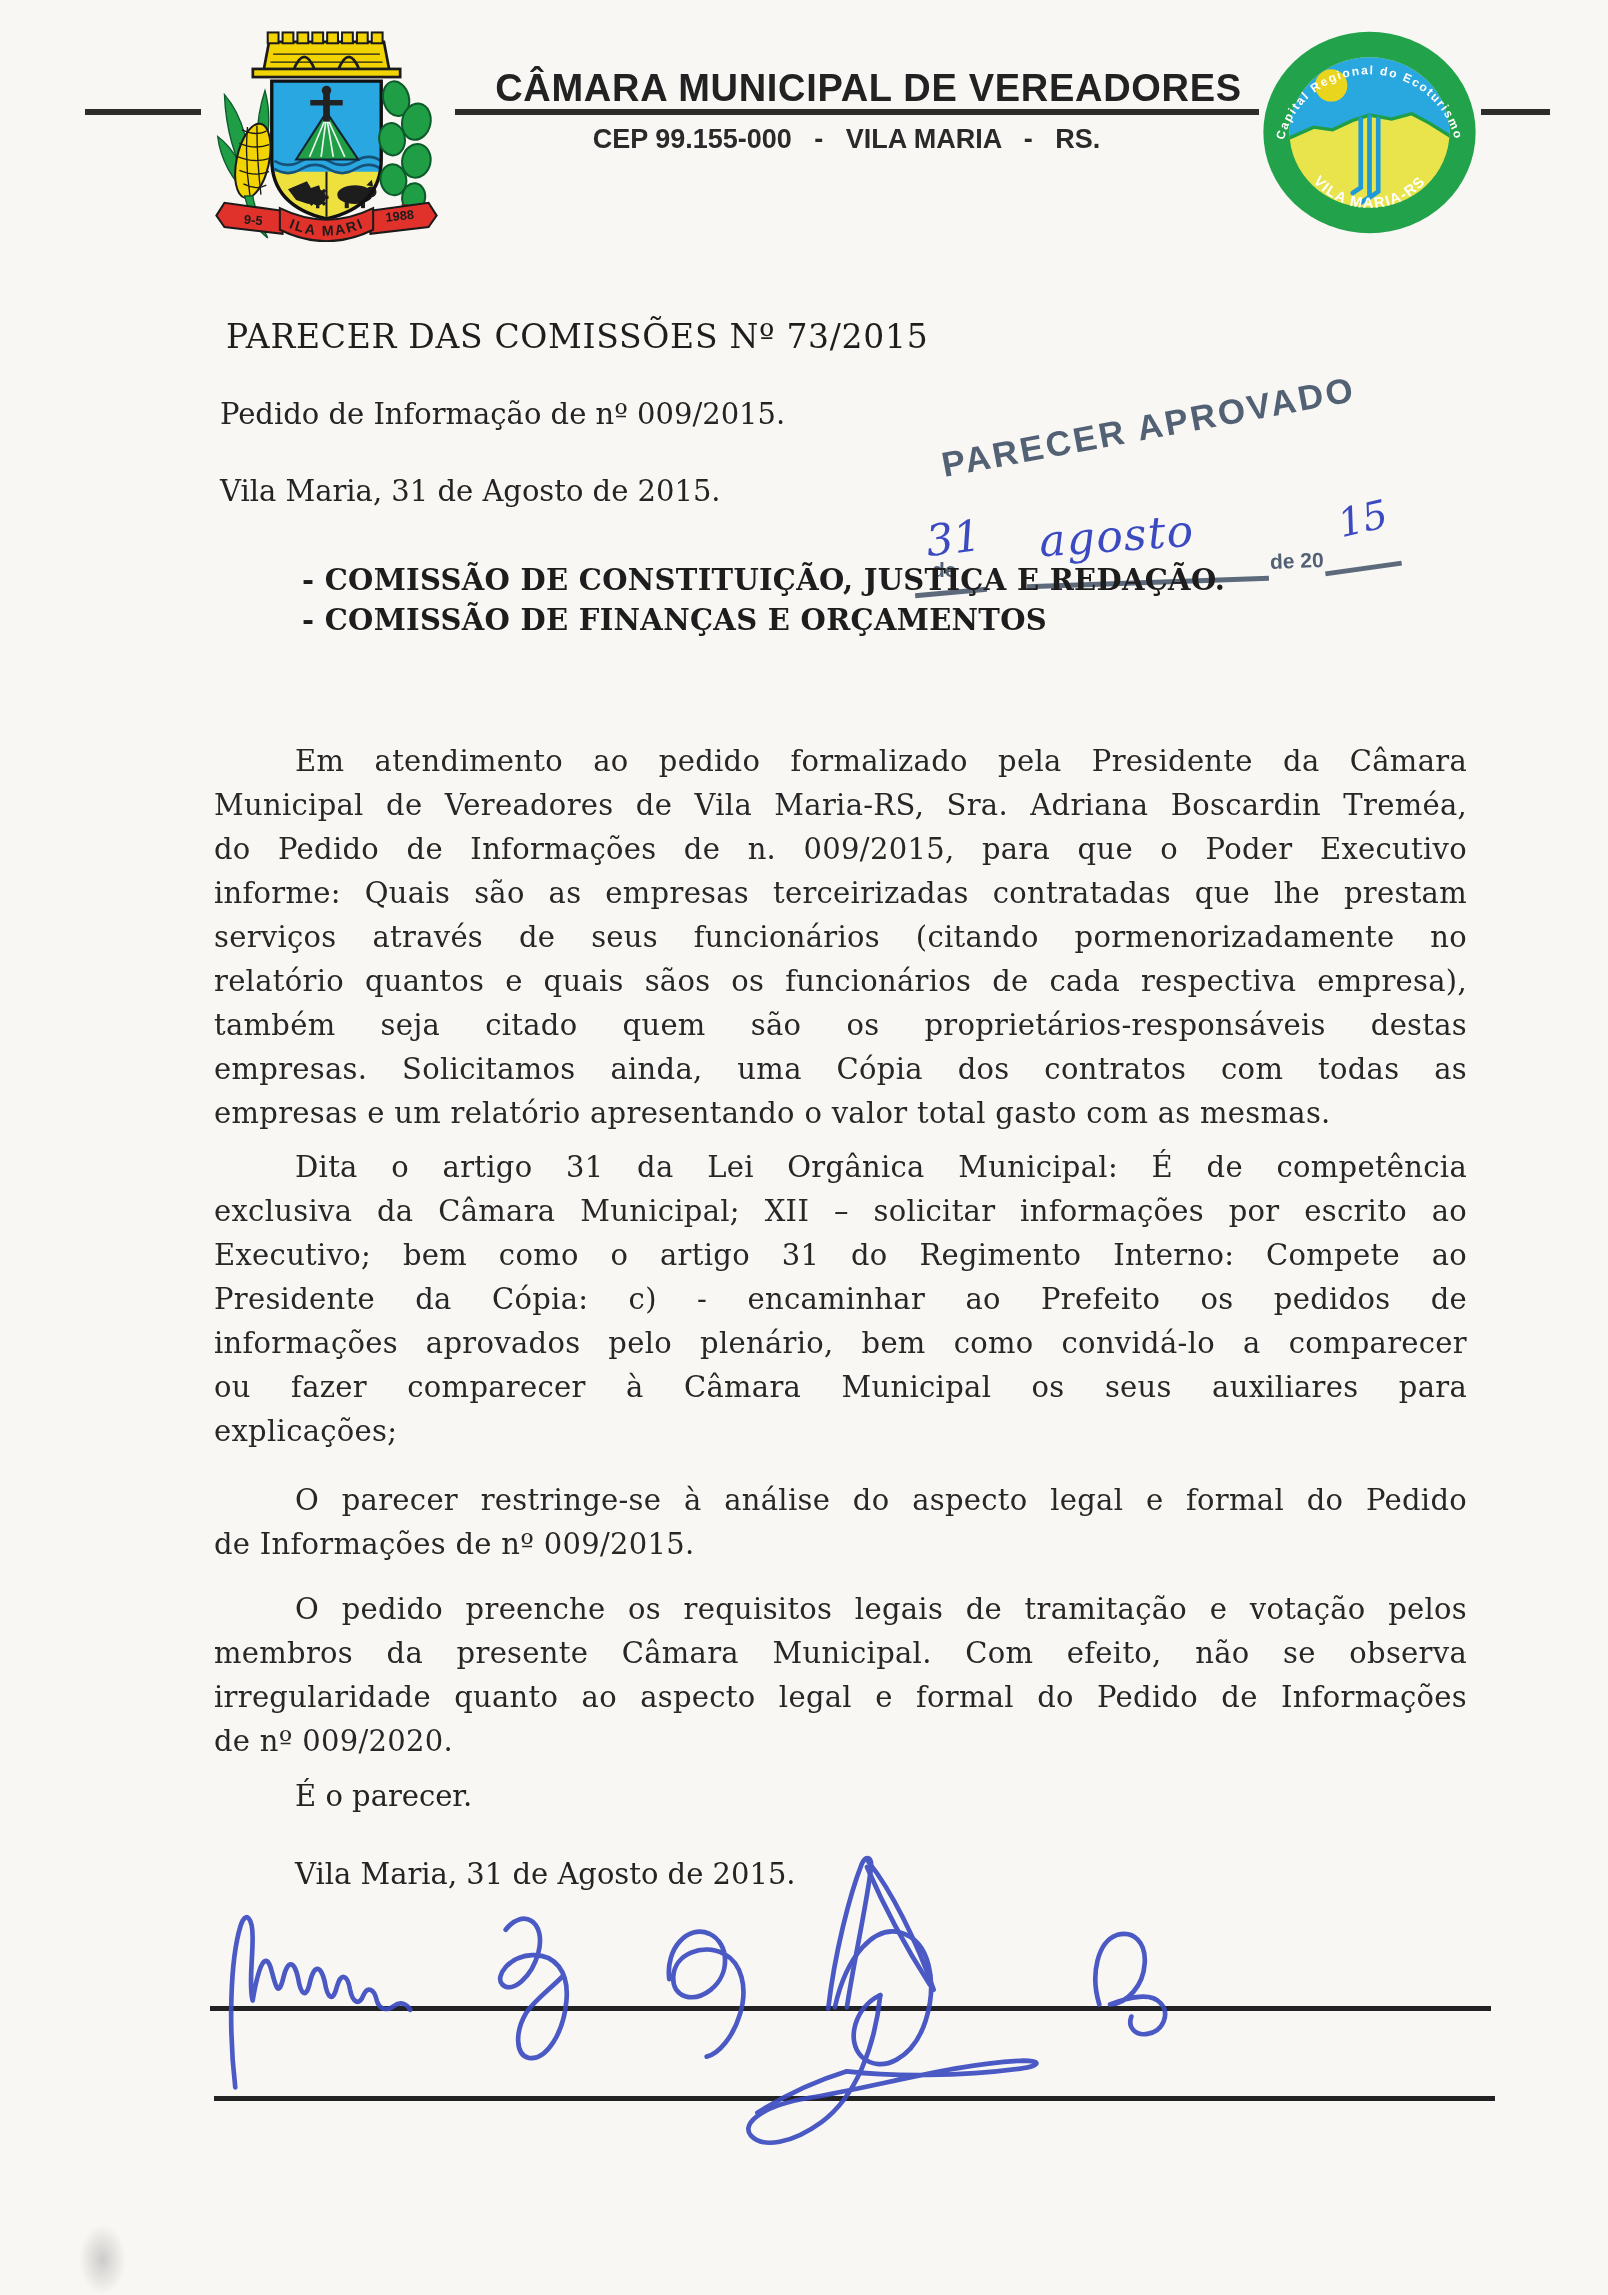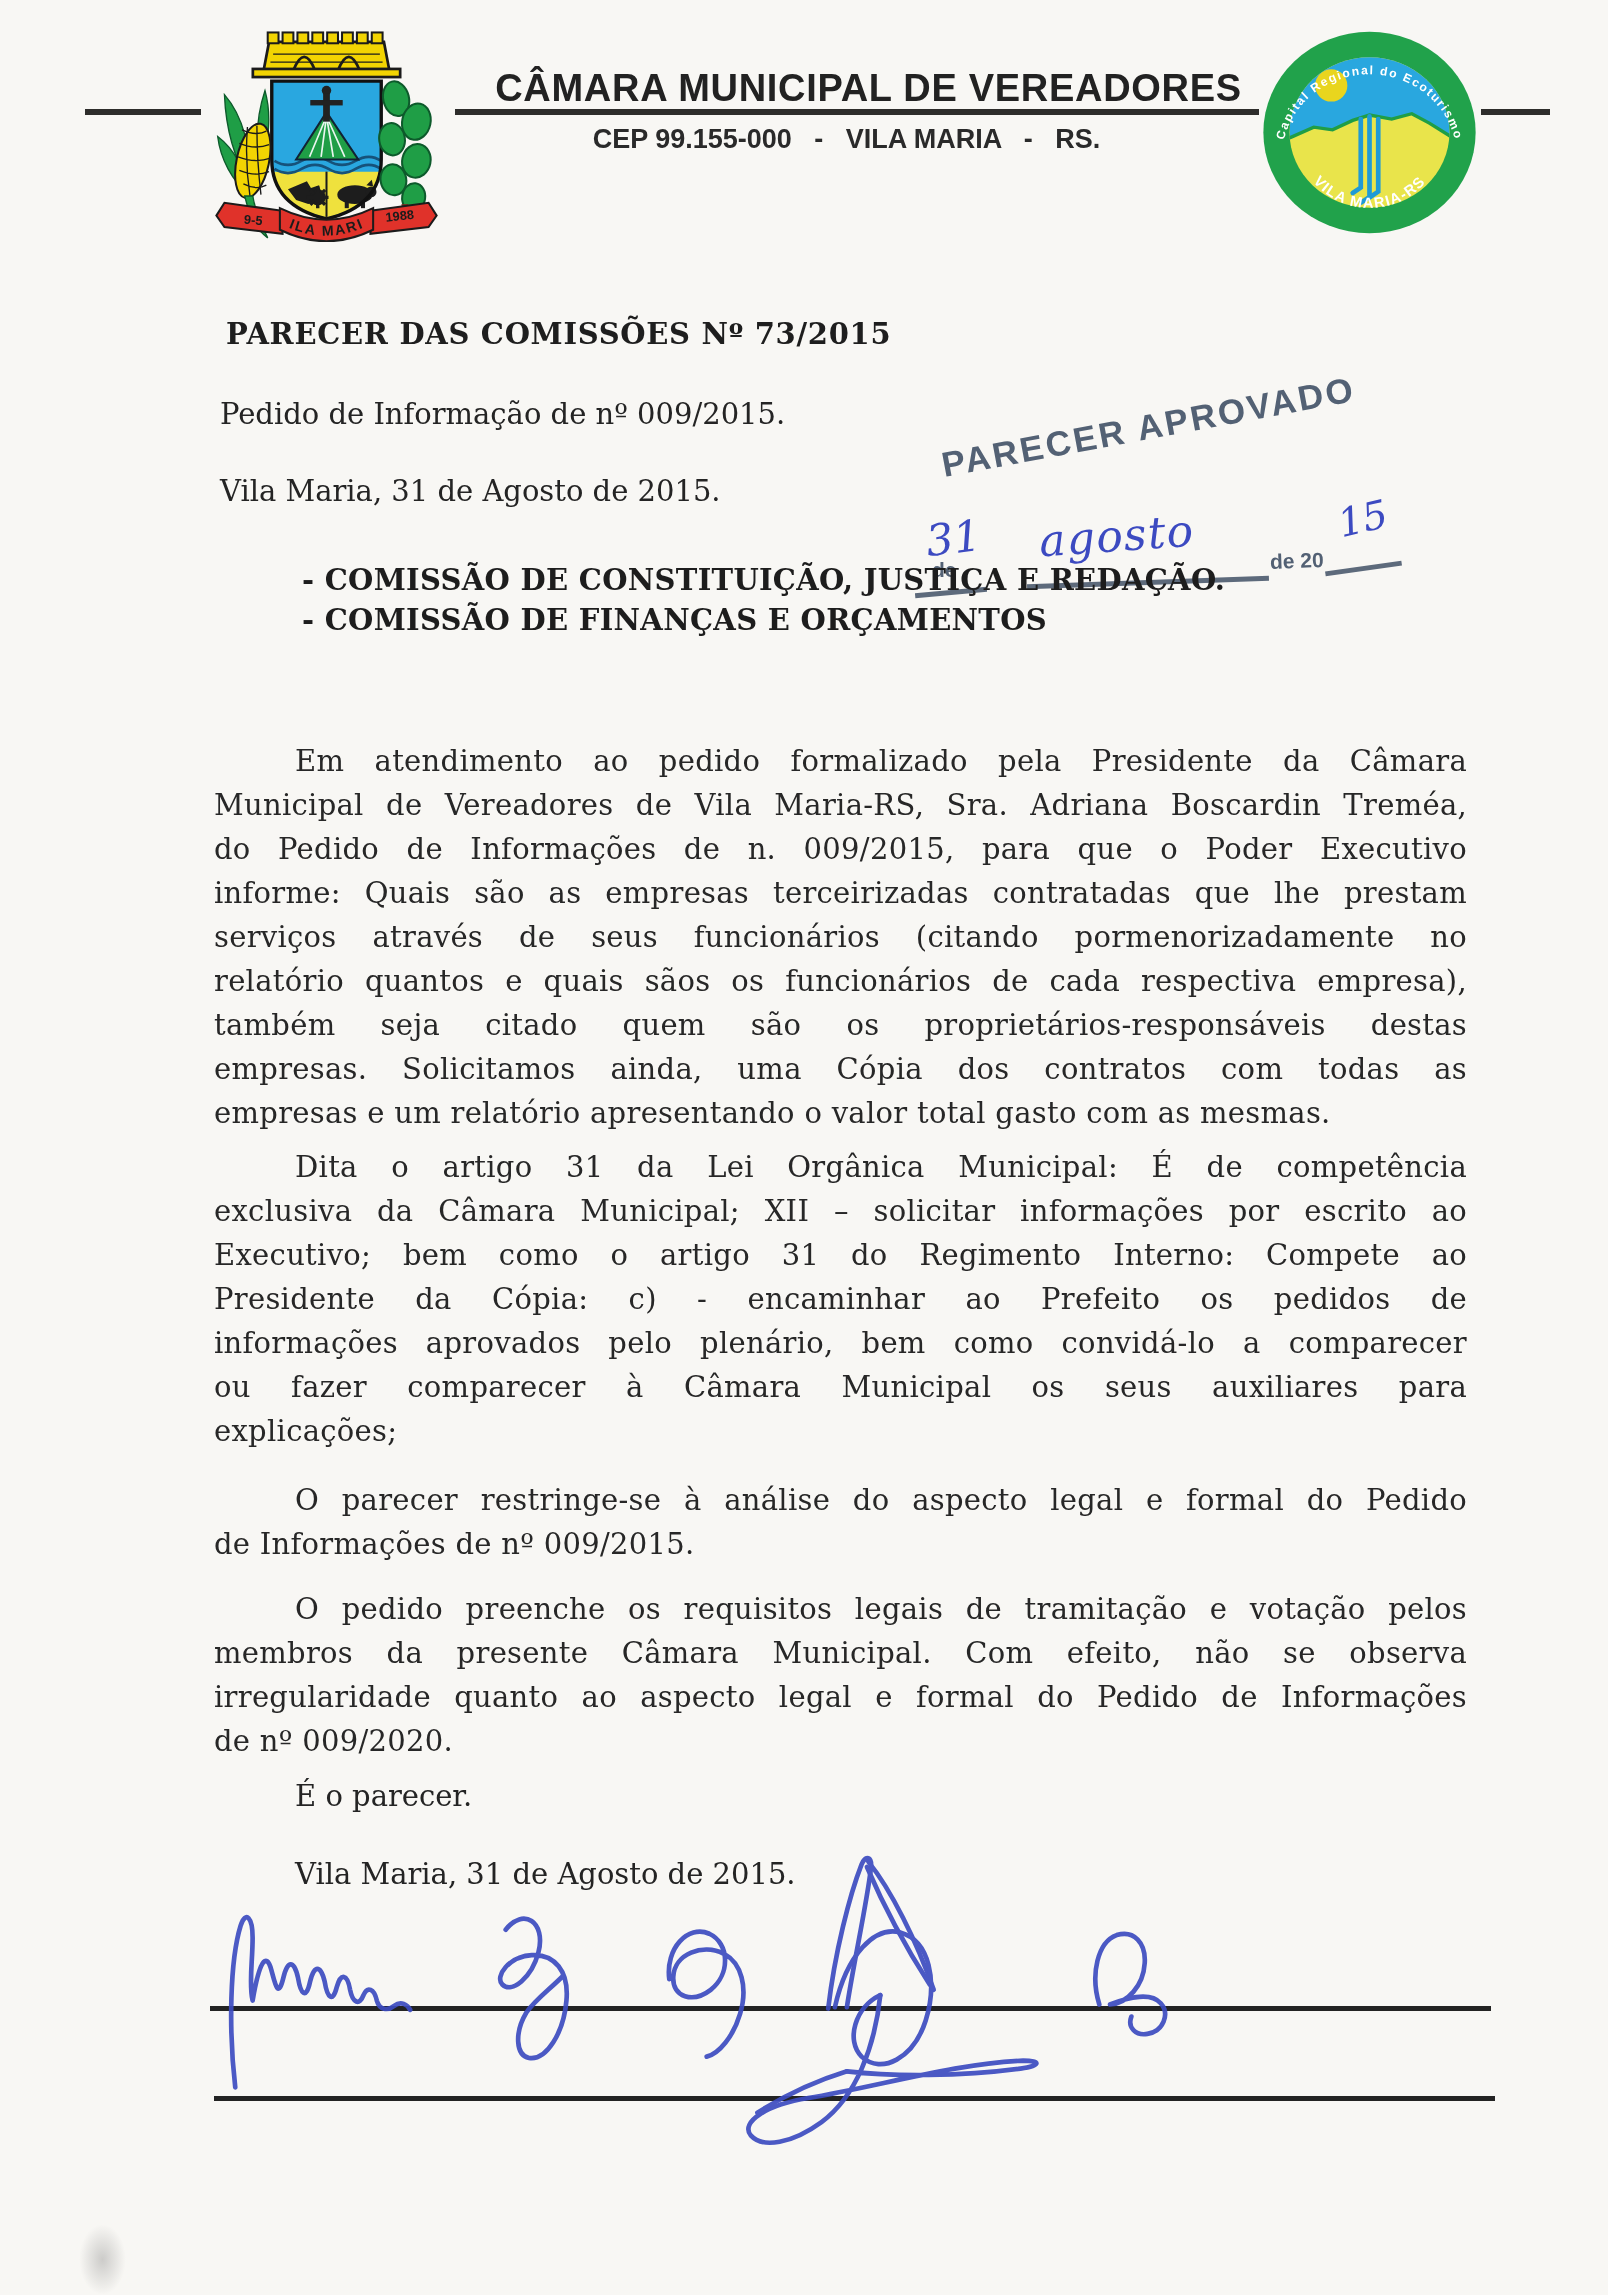--- a/index.html
+++ b/index.html
@@ -24,21 +24,21 @@
   .address-line{
     position:absolute;left:439px;top:124px;width:815px;
     font-family:"Liberation Sans", sans-serif;font-weight:700;
     font-size:27px;text-align:center;color:#2a2a2a;white-space:pre;
   }
   .crest{position:absolute;left:215px;top:27px;width:223px;height:215px;}
   .seal{position:absolute;left:1260px;top:29px;width:219px;height:207px;}
   
   .doc-title{
     position:absolute;left:226px;top:317px;
-    font-size:29px;font-weight:700;letter-spacing:0.7px;color:#1e1e1e;
+    font-size:33px;font-weight:400;letter-spacing:0.7px;color:#1e1e1e;
   }
   .subject-line{position:absolute;left:220px;top:397px;font-size:29px;}
   .place-date{position:absolute;left:220px;top:474px;font-size:29px;}
   .committees{position:absolute;left:302px;top:560px;font-weight:700;font-size:29px;line-height:40px;letter-spacing:0.3px;color:#1d1d1d;}
   .para{position:absolute;left:214px;width:1253px;font-size:29px;color:#272727;letter-spacing:0.3px;}
   .ln{height:44px;line-height:44px;text-align:justify;text-align-last:justify;overflow:visible;}
   .ln.end{text-align-last:left;}
   .ln.first{padding-left:81px;}
   .p1{top:739px;}
   .p2{top:1145px;}

